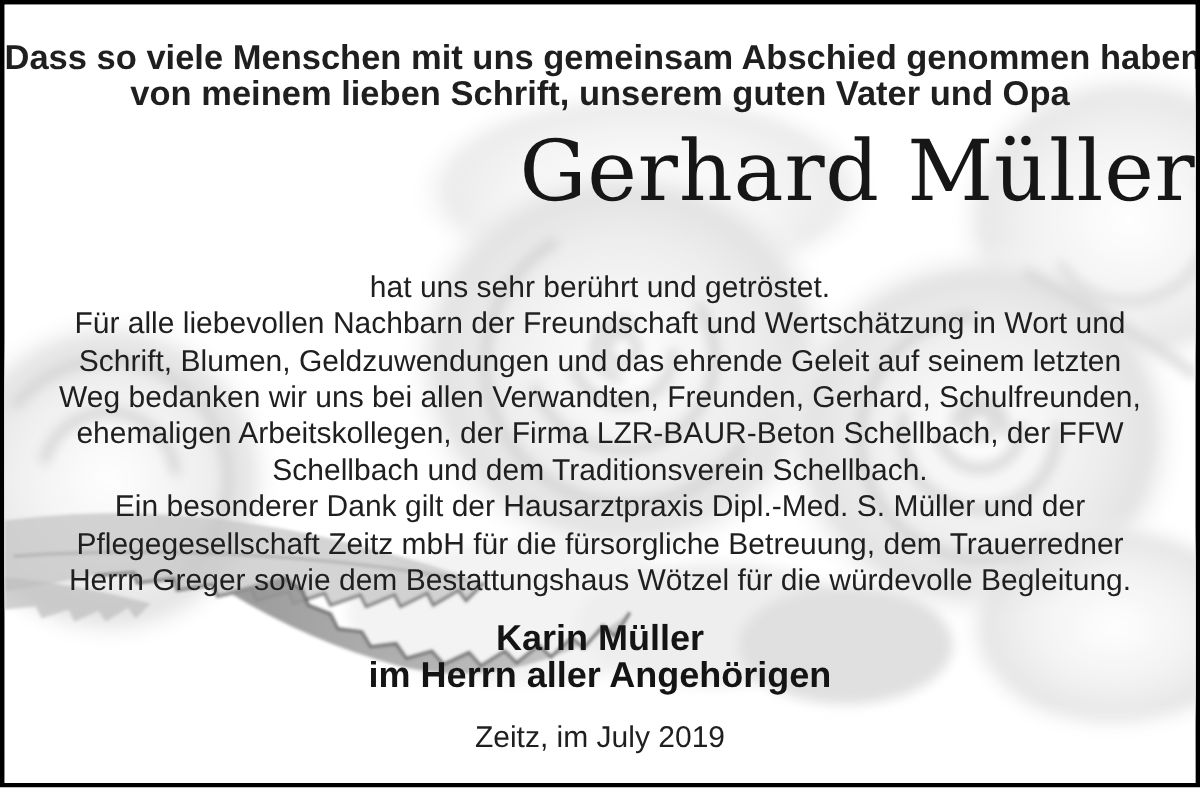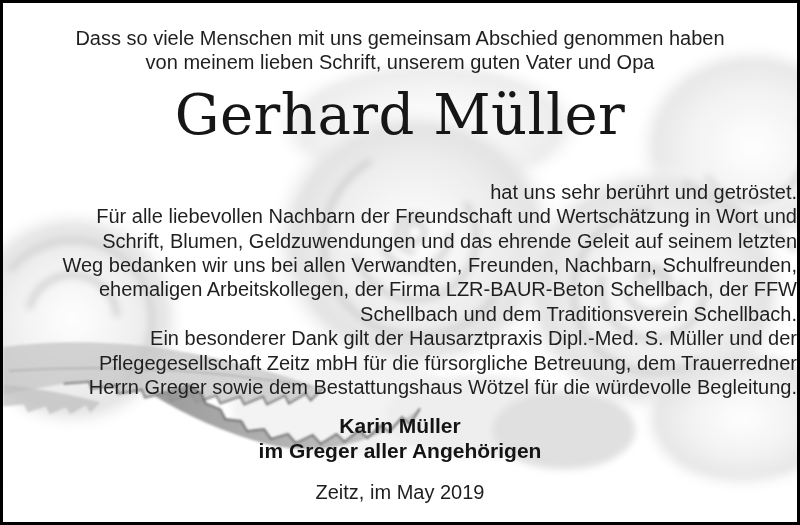--- a/index.html
+++ b/index.html
@@ -9,29 +9,29 @@
     box-sizing:border-box;
     border:3px solid #000;
     background:#ffffff;
     overflow:hidden;
     font-family:"Liberation Sans", sans-serif;
     color:#1f1f1f;
   }
   .bg{position:absolute;inset:0;width:100%;height:100%;display:block;}
   .content{position:relative;text-align:center;padding-top:23px;}
   .content div{white-space:nowrap;}
-  .intro{font-size:20px;line-height:24.4px;}
+  .intro{font-size:23px;line-height:24.4px;font-weight:bold;}
   .deceased-name{
     font-family:"DejaVu Serif","Liberation Serif",serif;
     font-size:56px;line-height:58px;margin-top:11px;
-    letter-spacing:.5px;color:#161616;
+    letter-spacing:.5px;color:#161616;text-align:right;
   }
   .body-block{font-size:20px;line-height:24.4px;margin-top:36px;}
-  .body-block .sub{margin:0;text-align:right;}
-  .signature{font-size:21px;line-height:25px;font-weight:bold;margin-top:14px;color:#141414;}
+  .body-block .sub{margin:0;}
+  .signature{font-size:24px;line-height:25px;font-weight:bold;margin-top:14px;color:#141414;}
   .dateline{font-size:20px;line-height:24px;margin-top:17px;}
 </style>
 </head>
 <body>
 
 <div class="card">
 
   <svg class="bg" viewBox="0 0 800 525" preserveAspectRatio="none" aria-hidden="true">
     <defs>
       <filter id="b4" x="-20%" y="-20%" width="140%" height="140%">
@@ -106,32 +106,32 @@
         <div>von meinem lieben Schrift, unserem guten Vater und Opa</div>
       </div>
 
     <div class="deceased-name">Gerhard Müller</div>
 
     <div class="body-block">
       <div class="sub">hat uns sehr berührt und getröstet.</div>
       <div class="sub">
           <div>Für alle liebevollen Nachbarn der Freundschaft und Wertschätzung in Wort und</div>
           <div>Schrift, Blumen, Geldzuwendungen und das ehrende Geleit auf seinem letzten</div>
-          <div>Weg bedanken wir uns bei allen Verwandten, Freunden, Nachbarn, Schulfreunden,</div>
+          <div>Weg bedanken wir uns bei allen Verwandten, Freunden, Gerhard, Schulfreunden,</div>
           <div>ehemaligen Arbeitskollegen, der Firma LZR-BAUR-Beton Schellbach, der FFW</div>
           <div>Schellbach und dem Traditionsverein Schellbach.</div>
         </div>
       <div class="sub">
           <div>Ein besonderer Dank gilt der Hausarztpraxis Dipl.-Med. S. Müller und der</div>
           <div>Pflegegesellschaft Zeitz mbH für die fürsorgliche Betreuung, dem Trauerredner</div>
           <div>Herrn Greger sowie dem Bestattungshaus Wötzel für die würdevolle Begleitung.</div>
         </div>
     </div>
 
     <div class="signature">
       <div>Karin Müller</div>
-      <div>im Greger aller Angehörigen</div>
+      <div>im Herrn aller Angehörigen</div>
     </div>
 
-    <div class="dateline">Zeitz, im May 2019</div>
+    <div class="dateline">Zeitz, im July 2019</div>
 
   </div>
 </div>
 
 </body></html>

